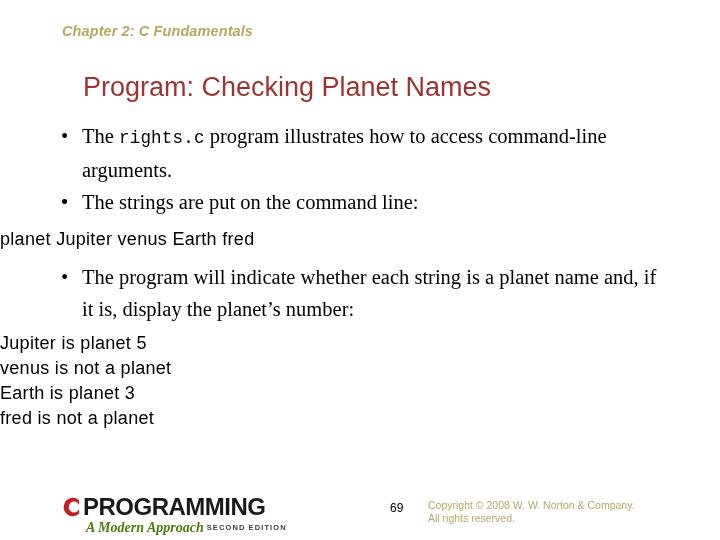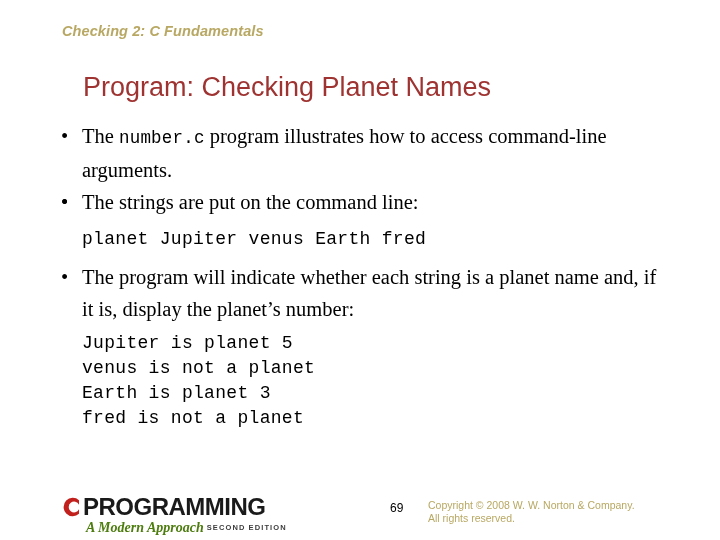--- a/index.html
+++ b/index.html
@@ -85,22 +85,21 @@
   }
 
   code, .mono {
     font-family: "Liberation Mono", "DejaVu Sans Mono", monospace;
     font-size: 17.5px;
     letter-spacing: 0.2px;
     color: #000000;
   }
 
   .code-block {
-    padding-left: 82px;
-    font-family: Liberation Mono, monospace;
+    font-family: Liberation Sans, sans-serif;
     font-size: 18px;
     line-height: 25px;
     letter-spacing: 0.3px;
     color: #000000;
     white-space: pre;
   }
 
   .spacer-sm { height: 9px; }
   .spacer-xs { height: 6px; }
 
@@ -185,30 +184,30 @@
     line-height: 13px;
     color: #b8a863;
     white-space: nowrap;
   }
 </style>
 </head>
 <body>
 
 <div class="slide">
 
-  <div class="chapter-header">Checking 2: C Fundamentals</div>
+  <div class="chapter-header">Chapter 2: C Fundamentals</div>
 
   <div class="slide-title">Program: Checking Planet Names</div>
 
   <div class="body-area">
     <ul class="bullets">
 
       <li class="bullet">
         <span class="bullet-dot">•</span>
-        <span>The </span><code>number.c</code><span> program illustrates how to access command-line arguments.</span>
+        <span>The </span><code>rights.c</code><span> program illustrates how to access command-line arguments.</span>
       </li>
 
       <li class="bullet">
         <span class="bullet-dot">•</span>
       </li>
 
       <li class="bullet">
         <span class="bullet-dot">•</span>
         <span>The strings are put on the command line:</span>
       </li>

